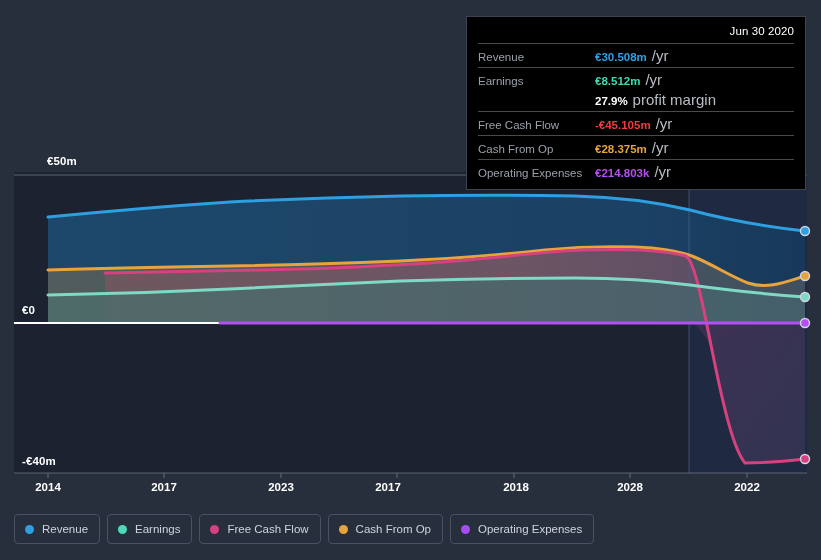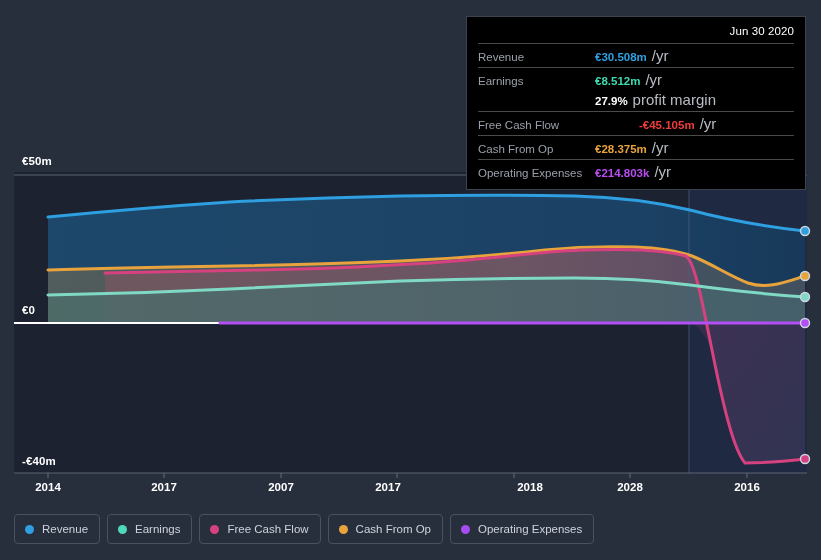--- a/index.html
+++ b/index.html
@@ -31,21 +31,21 @@
   
   .axis-label {
     position: absolute;
     color: #ffffff;
     font-size: 11.5px;
     font-weight: bold;
     white-space: nowrap;
     letter-spacing: 0.1px;
   }
   .y-label { left: 22px; }
-  #y-label-top { top: 155px; }
+  #y-label-top { top: 155px; margin-left: 25px; }
   #y-label-zero { top: 304px; }
   #y-label-bottom { top: 455px; }
 
   .x-label {
     position: absolute;
     top: 481px;
     color: #ffffff;
     font-size: 11.5px;
     font-weight: bold;
     transform: translateX(-50%);
@@ -232,25 +232,25 @@
       <circle cx="805" cy="459" r="4.5" fill="#d6417f" stroke="#cfd6e4" stroke-width="1.4"></circle>
     </g>
   </svg>
 
   <div class="axis-label y-label" id="y-label-top">€50m</div>
   <div class="axis-label y-label" id="y-label-zero">€0</div>
   <div class="axis-label y-label" id="y-label-bottom">-€40m</div>
 
   <div class="x-label" style="left:48px">2014</div>
   <div class="x-label" style="left:164px">2017</div>
-  <div class="x-label" style="left:281px">2007</div>
+  <div class="x-label" style="left:281px">2023</div>
   <div class="x-label" style="left:388px">2017</div>
-  <div class="x-label" style="left:530px">2018</div>
+  <div class="x-label" style="left:516px">2018</div>
   <div class="x-label" style="left:630px">2028</div>
-  <div class="x-label" style="left:747px">2016</div>
+  <div class="x-label" style="left:747px">2022</div>
 
   <div id="tooltip">
     <div id="tooltip-date">Jun 30 2020</div>
     <div id="tooltip-rows">
         <div class="tt-row">
           <span class="tt-name">Revenue</span>
           <span class="tt-val" style="color: rgb(46, 159, 224);">€30.508m</span>
           <span class="tt-unit">/yr</span>
         </div>
         <div class="tt-row">
@@ -258,21 +258,21 @@
           <span class="tt-val" style="color: rgb(61, 220, 176);">€8.512m</span>
           <span class="tt-unit">/yr</span>
         </div>
         <div class="tt-row no-rule">
           <span class="tt-name"></span>
           <span class="tt-val" style="color: rgb(255, 255, 255);">27.9%</span>
           <span class="tt-unit">profit margin</span>
         </div>
         <div class="tt-row">
           <span class="tt-name">Free Cash Flow</span>
-          <span class="tt-val" style="color: rgb(240, 60, 60); margin-left: 44px;">-€45.105m</span>
+          <span class="tt-val" style="color: rgb(240, 60, 60);">-€45.105m</span>
           <span class="tt-unit">/yr</span>
         </div>
         <div class="tt-row">
           <span class="tt-name">Cash From Op</span>
           <span class="tt-val" style="color: rgb(232, 163, 61);">€28.375m</span>
           <span class="tt-unit">/yr</span>
         </div>
         <div class="tt-row">
           <span class="tt-name">Operating Expenses</span>
           <span class="tt-val" style="color: rgb(184, 78, 240);">€214.803k</span>

